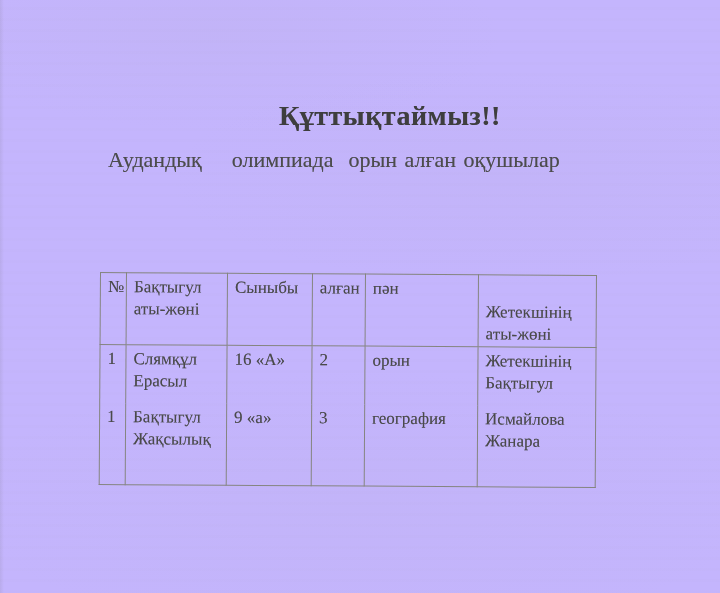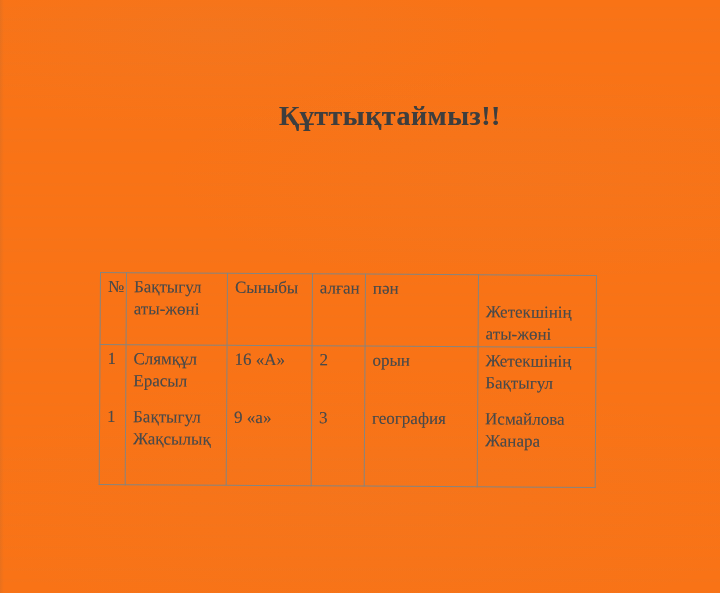--- a/index.html
+++ b/index.html
@@ -1,21 +1,21 @@
 <!DOCTYPE html>
 <html><head>
 <meta charset="utf-8">
 <style>
   html, body { margin: 0; padding: 0; background: #e8e8e6; }
   .paper {
     position: relative;
     width: 720px;
     height: 593px;
     margin: 0 auto;
-    background: #f97316;
+    background: #c4b5fd;
     font-family: "Liberation Serif", "DejaVu Serif", serif;
     color: #4a4a4a;
     overflow: hidden;
   }
   
   .paper::before {
     content: "";
     position: absolute;
     inset: 0;
     pointer-events: none;
@@ -91,20 +91,21 @@
   .col-subject { width: 113px; }
   .col-teacher { width: 118px; }
 </style>
 </head>
 <body>
 
 <div class="paper">
 
   <h1 class="doc-title">Құттықтаймыз!!</h1>
 
+  <p class="doc-subtitle">Аудандық    олимпиада  орын алған оқушылар</p>
 
   <table class="doc-table">
     <colgroup>
       <col class="col-num">
       <col class="col-student">
       <col class="col-grade">
       <col class="col-place">
       <col class="col-subject">
       <col class="col-teacher">
     </colgroup>

